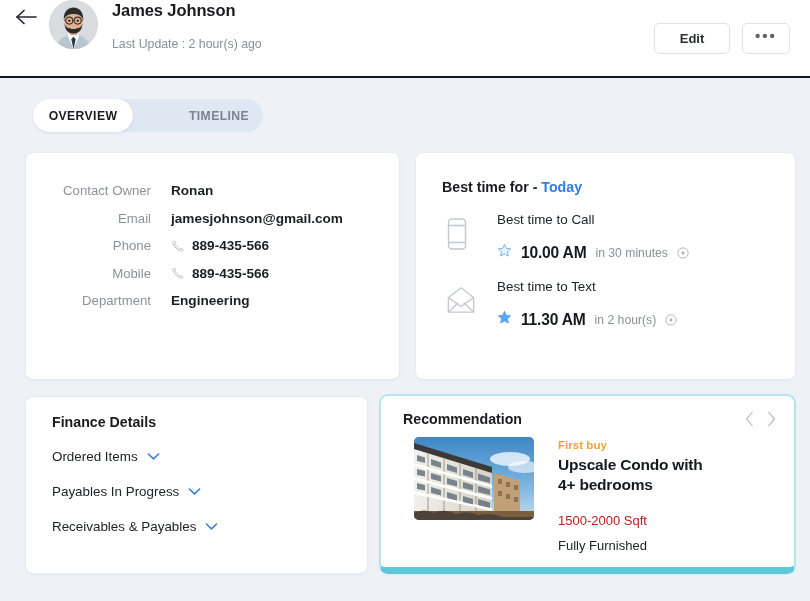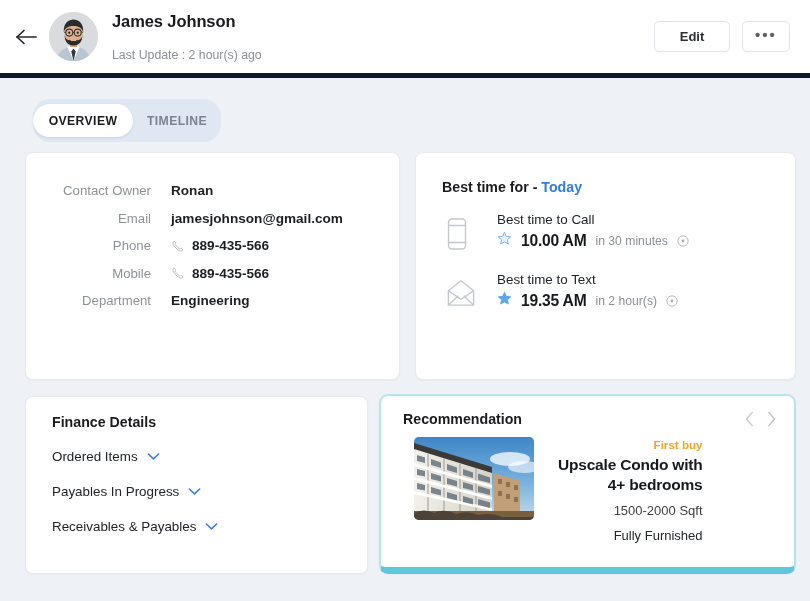--- a/index.html
+++ b/index.html
@@ -8,22 +8,22 @@
     font-family: "Liberation Sans", sans-serif;
     background: #eef2f7;
     overflow: hidden;
   }
   .page { position: relative; width: 810px; height: 601px; background: #eef2f7; }
 
   
   .header {
     position: absolute; left: 0; top: 0; width: 810px; height: 78px;
     background: #ffffff;
-    display: flex; align-items: center;
-    border-bottom: 5px solid #0f172a;
+    display: flex; 
+    border-bottom: 2px solid #0f172a;
   }
   .back-btn {
     width: 34px; height: 34px; margin-left: 10px;
     display: flex; align-items: center; justify-content: center;
     cursor: pointer; border-radius: 50%;
   }
   .back-btn svg { display: block; }
 
   .avatar {
     width: 49px; height: 49px; border-radius: 50%;
@@ -50,22 +50,22 @@
     height: 31px; display: flex; align-items: center; justify-content: center;
     cursor: pointer; color: #2c2f33; font-size: 13px; font-weight: bold;
   }
   .btn-edit { width: 76px; }
   .btn-more { width: 48px; letter-spacing: 2px; color: #5d6168; font-size: 15px;
               padding-bottom: 5px; font-weight: bold; }
 
   
   .tabs {
     position: absolute; left: 33px; top: 99px;
-    height: 43px; background: #dfe7f2; border-radius: 17px;
-    display: flex; align-items: center; padding: 0;
+    height: 33px; background: #dfe7f2; border-radius: 17px;
+    display: flex; align-items: center; padding: 0; gap: 42px;
   }
   .tab {
     height: 33px; display: flex; align-items: center; justify-content: center;
     font-size: 12.2px; font-weight: bold; letter-spacing: 0.4px;
     cursor: pointer; color: #7b8392;
   }
   .tab.active {
     background: #ffffff; border-radius: 17px; color: #1b1b1f;
     box-shadow: 0 1px 3px rgba(20,40,80,0.10);
   }
@@ -104,53 +104,53 @@
   .bt-title {
     font-size: 14.2px; font-weight: bold; color: #1b1b1f;
     padding: 26px 0 0 26px;
   }
   .bt-title .lnk { color: #2f7de1; cursor: pointer; }
   .bt-item { display: flex; padding: 16px 0 0 30px; }
   .bt-ico { width: 44px; flex: none; padding-top: 6px; }
   .bt-body { padding-left: 7px; }
   .bt-label { font-size: 13.4px; color: #20242a; line-height: 18px; }
   .bt-timeline-row {
-    display: flex; align-items: center; gap: 9px; margin-top: 2px;
+    display: flex; align-items: center; gap: 9px; margin-top: 14px;
   }
   .bt-time { font-size: 15.6px; font-weight: bold; color: #16191d; letter-spacing: -0.2px; }
   .bt-rel { font-size: 12.2px; color: #8b9097; }
   .bt-info { display: inline-flex; cursor: pointer; }
 
   
   .fin-title { font-size: 14.2px; font-weight: bold; color: #1b1b1f; padding: 17px 0 0 26px; }
   .fin-row {
     display: flex; align-items: center; gap: 9px;
     padding-left: 26px; margin-top: 17px; cursor: pointer;
   }
   .fin-row-label { font-size: 13.4px; color: #20242a; }
 
   
   .reco-head {
     display: flex; align-items: center; padding: 15px 18px 0 22px;
   }
   .reco-title { font-size: 14.2px; font-weight: bold; color: #1b1b1f; }
   .reco-nav { margin-left: auto; display: flex; align-items: center; gap: 13px; }
   .reco-arrow { cursor: pointer; display: inline-flex; }
-  .reco-body { display: flex; padding: 10px 0 0 33px; text-align: right; }
+  .reco-body { display: flex; padding: 10px 0 0 33px; }
   .reco-thumb {
     width: 120px; height: 83px; border-radius: 5px; overflow: hidden;
     flex: none; position: relative; background: #6fb2e0;
   }
   .reco-info { padding-left: 24px; }
   .reco-tag { font-size: 11.6px; color: #f0a42a; font-weight: bold; line-height: 15px; }
   .reco-name {
     font-size: 15.5px; font-weight: bold; color: #16191d;
     line-height: 20px; margin-top: 3px; max-width: 185px; letter-spacing: -0.2px;
   }
-  .reco-meta { font-size: 13px; color: #404040; margin-top: 6px; line-height: 19px; }
+  .reco-meta { font-size: 13px; color: #b91c1c; margin-top: 16px; line-height: 19px; }
   .reco-meta2 { font-size: 13px; color: #22262b; margin-top: 6px; line-height: 19px; }
 </style>
 </head>
 <body>
 
 <div class="page">
 
   <div class="header">
 
     <div class="back-btn">
@@ -309,21 +309,21 @@
       </div>
       <div class="bt-body">
         <div class="bt-label">Best time to Text</div>
         <div class="bt-timeline-row">
           <span>
             <svg width="15" height="15" viewBox="0 0 20 20">
               <path d="M10 1.8 L12.4 7.1 L18.2 7.8 L13.9 11.7 L15.1 17.4 L10 14.5
                        L4.9 17.4 L6.1 11.7 L1.8 7.8 L7.6 7.1 Z" fill="#58a7ef" stroke="#58a7ef" stroke-width="1.2" stroke-linejoin="round"></path>
             </svg>
           </span>
-          <span class="bt-time">19.35 AM</span>
+          <span class="bt-time">11.30 AM</span>
           <span class="bt-rel">in 2 hour(s)</span>
           <span class="bt-info">
             <svg width="12" height="12" viewBox="0 0 14 14">
               <circle cx="7" cy="7" r="6" fill="none" stroke="#a9aeb5" stroke-width="1"></circle>
               <circle cx="7" cy="7" r="1.7" fill="#a9aeb5"></circle>
             </svg>
           </span>
         </div>
       </div>
     </div>

